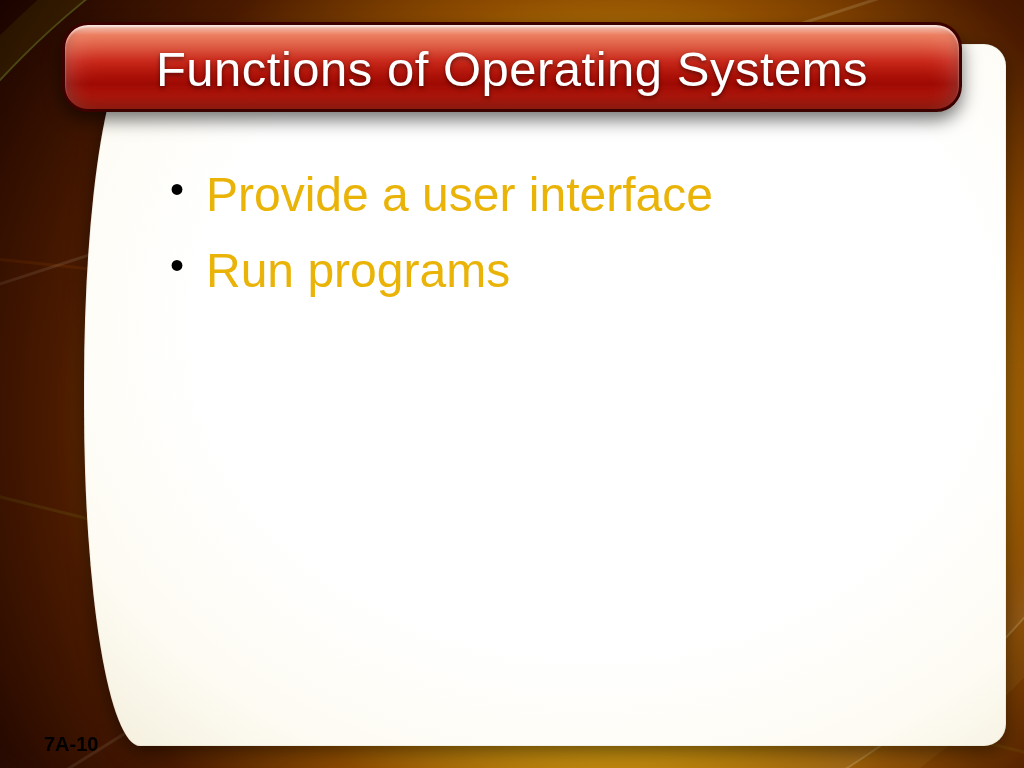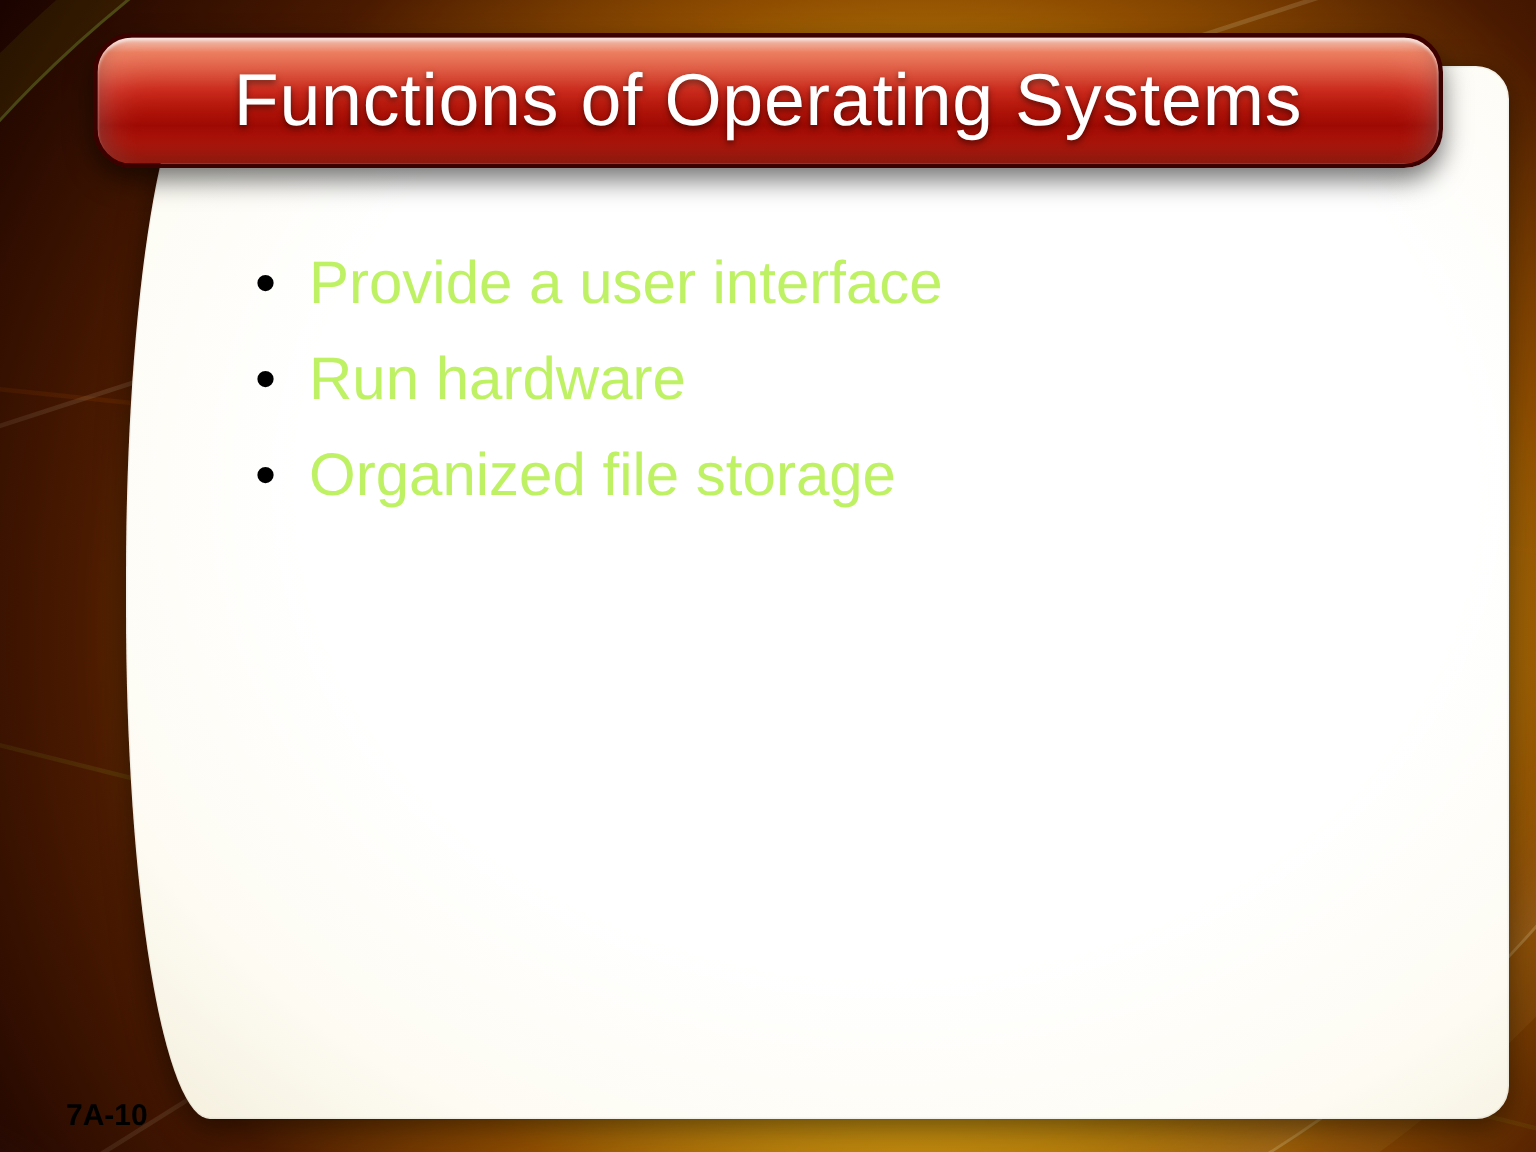--- a/index.html
+++ b/index.html
@@ -57,22 +57,22 @@
     border-radius: 56px 22px 22px 56px / 340px 22px 22px 340px;
     box-shadow: 0 6px 20px rgba(0,0,0,0.5), inset 0 0 0 1px rgba(0,0,0,0.05);
   }
 
   
   .titlebar {
     position: absolute;
     left: 62px; top: 22px;
     width: 900px; height: 90px;
     border-radius: 26px;
-    padding: 0 28px;
-    display: flex; align-items: center; justify-content: center;
+    padding: 16px 28px;
+    display: flex; justify-content: center;
     background:
       linear-gradient(to bottom,
         #f8b9a6 0%, #e6562e 12%, #c71f10 42%, #9e0a03 70%, #c22314 100%);
     border: 3px solid #3b0000;
     box-shadow:
       0 8px 18px rgba(0,0,0,0.55),
       inset 0 2px 2px rgba(255,255,255,0.6),
       inset 0 24px 28px rgba(255,255,255,0.28),
       inset 0 -6px 14px rgba(0,0,0,0.35);
     color: #fff;
@@ -84,22 +84,22 @@
   }
 
   
   .content {
     position: absolute;
     left: 170px; top: 160px; right: 60px;
   }
   .content ul { list-style: none; }
   .content li {
     position: relative;
-    font-size: 40px;
-    color: #bef264;
+    font-size: 48px;
+    color: #eab308;
     line-height: 1.45;
     padding-left: 36px;
     margin-bottom: 6px;
   }
   .content li::before {
     content: "•";
     position: absolute;
     left: 0; top: 0;
     font-size: 40px;
     color: #000;
@@ -126,18 +126,17 @@
 
 <div class="card"></div>
 
 <div class="titlebar">
   <span>Functions of Operating Systems</span>
 </div>
 
 <div class="content">
   <ul>
     <li>Provide a user interface</li>
-    <li>Run hardware</li>
-    <li>Organized file storage</li>
+    <li>Run programs</li>
   </ul>
 </div>
 
 <div class="slidenum">7A-10</div>
 
 </body></html>

